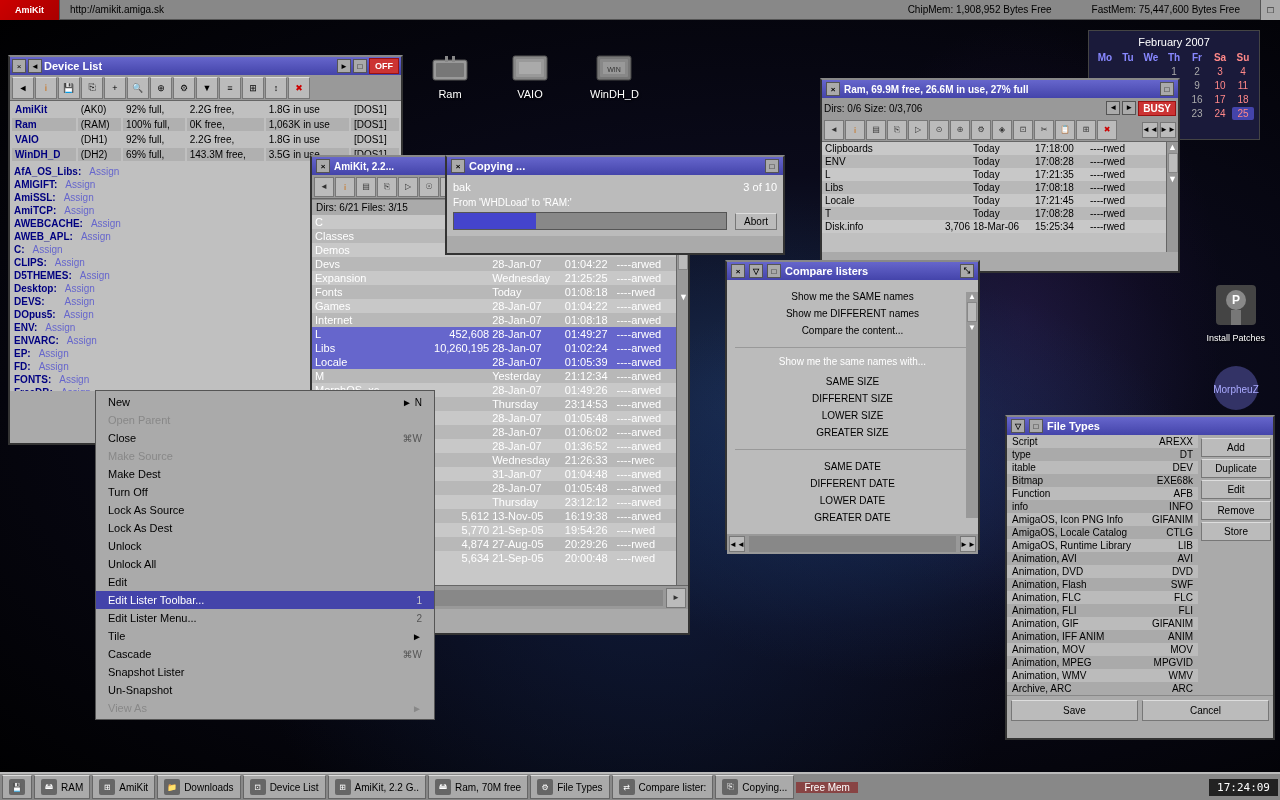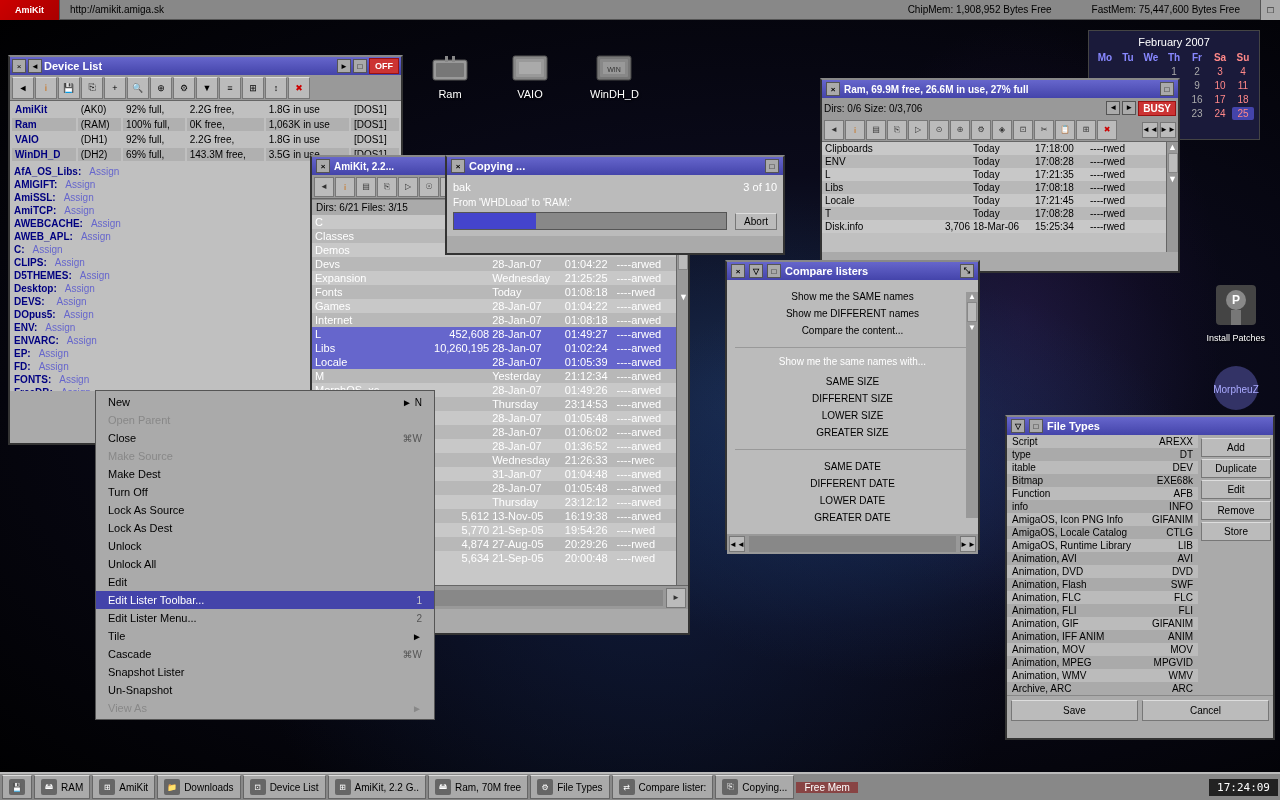--- a/index.html
+++ b/index.html
@@ -744,21 +744,21 @@
             <span class="assign-text">Assign</span>
           </div>
           <div style="display: flex; gap: 8px; font-size: 10px; color: rgb(0, 0, 0); padding: 1px 0px;">
             <span style="color:#000080;font-weight:bold;">D5THEMES:</span>
             <span class="assign-text">Assign</span>
           </div>
           <div style="display: flex; gap: 8px; font-size: 10px; color: rgb(0, 0, 0); padding: 1px 0px;">
             <span style="color:#000080;font-weight:bold;">Desktop:</span>
             <span class="assign-text">Assign</span>
           </div>
-          <div style="display: flex; gap: 12px; font-size: 10px; color: rgb(0, 0, 0); padding: 1px 0px;">
+          <div style="display: flex; gap: 20px; font-size: 10px; color: rgb(0, 0, 0); padding: 1px 0px;">
             <span style="color:#000080;font-weight:bold;">DEVS:</span>
             <span class="assign-text">Assign</span>
           </div>
           <div style="display: flex; gap: 8px; font-size: 10px; color: rgb(0, 0, 0); padding: 1px 0px;">
             <span style="color:#000080;font-weight:bold;">DOpus5:</span>
             <span class="assign-text">Assign</span>
           </div>
           <div style="display: flex; gap: 8px; font-size: 10px; color: rgb(0, 0, 0); padding: 1px 0px;">
             <span style="color:#000080;font-weight:bold;">ENV:</span>
             <span class="assign-text">Assign</span>

